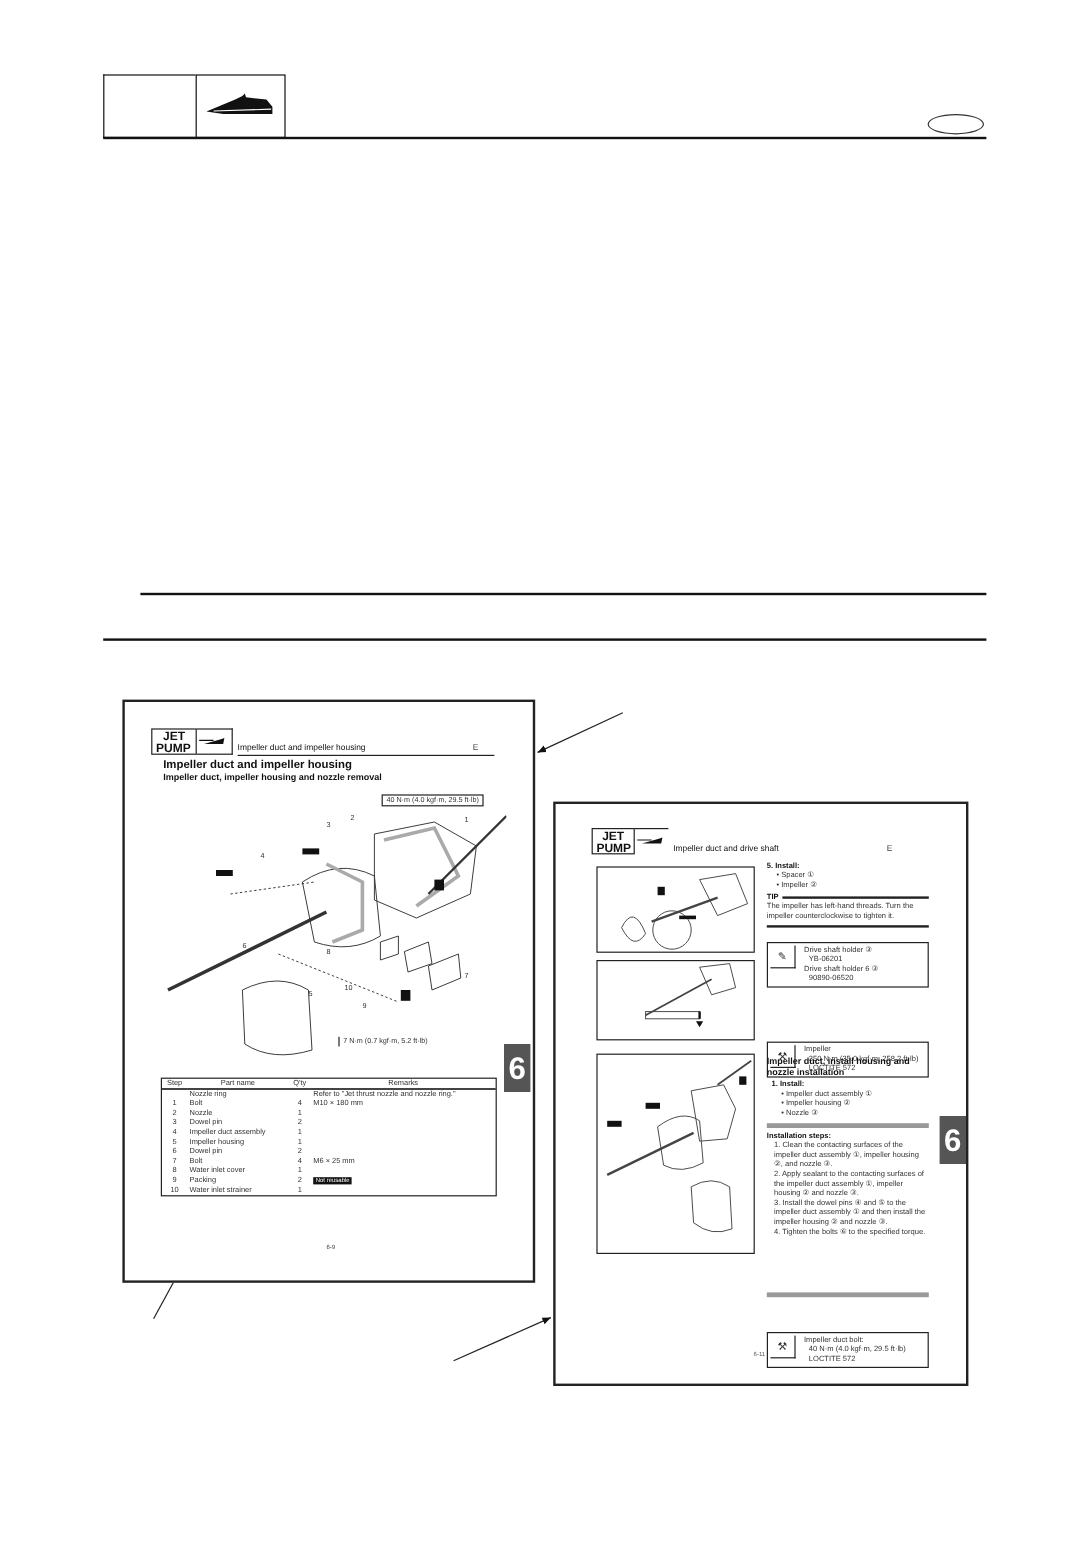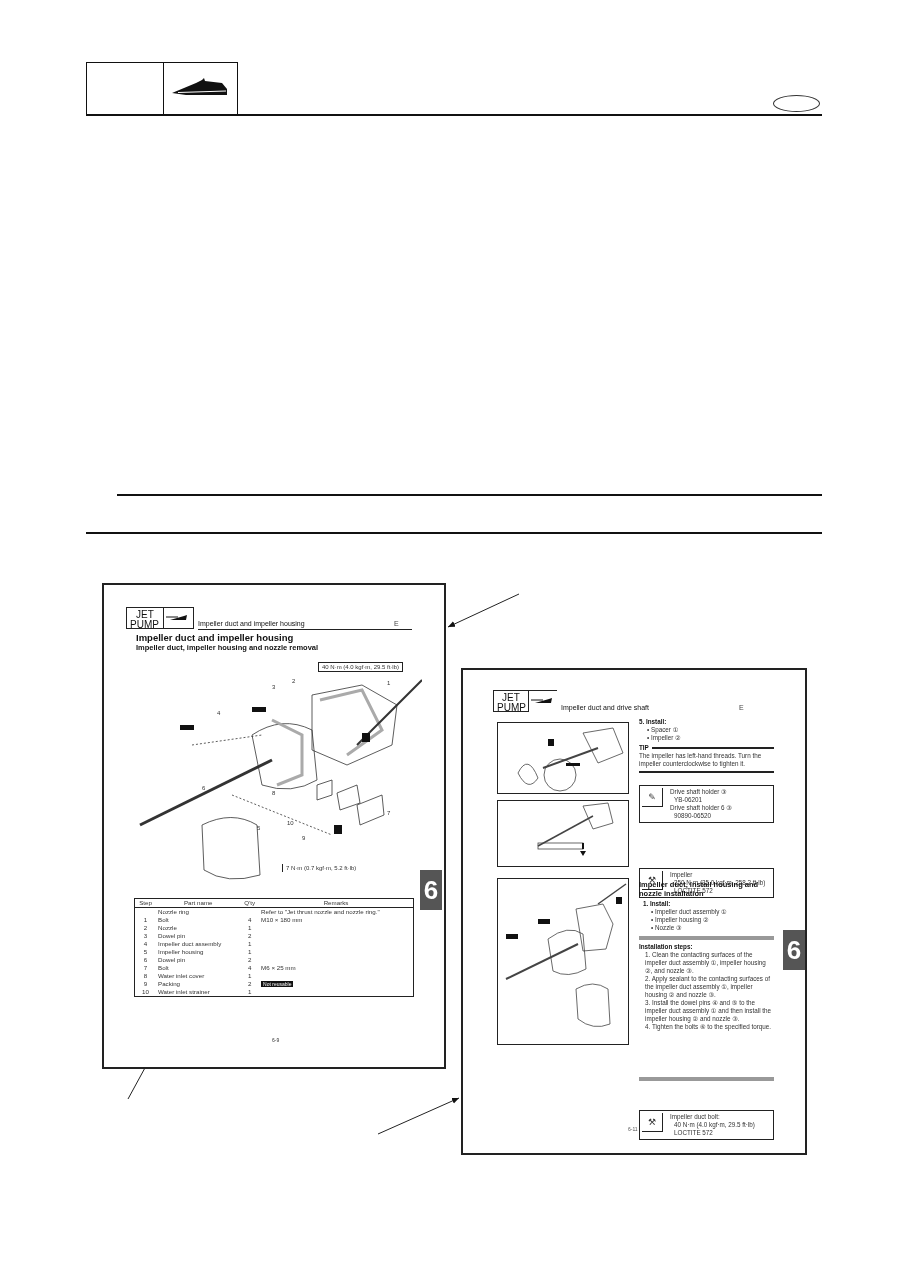--- a/index.html
+++ b/index.html
@@ -13,21 +13,21 @@
   .hdr-oval { left:773px; top:95px; width:47px; height:17px; border:1px solid #333; border-radius:50%; box-sizing:border-box; }
 
   .rule1 { left:117px; top:494px; width:705px; height:2px; background:#111; }
   .rule2 { left:86px; top:532px; width:736px; height:2px; background:#111; }
 
   
   .page { background:#fff; border:2px solid #222; box-sizing:border-box; }
   .page-left { left:102px; top:583px; width:344px; height:486px; }
   .page-right { left:461px; top:668px; width:346px; height:487px; }
 
-  .mini-jet { border:1px solid #222; font-weight:normal; font-size:10px; line-height:10px; padding:2px 3px; box-sizing:border-box; }
+  .mini-jet { border:1px solid #222; font-weight:bold; font-size:10px; line-height:10px; padding:2px 3px; box-sizing:border-box; }
   .mini-title { font-size:7px; }
   .mini-code { font-size:7px; color:#444; }
   .mini-rule { height:1px; background:#222; }
   .h1 { font-size:9.5px; font-weight:bold; line-height:11px; }
   .h2 { font-size:7.5px; font-weight:bold; line-height:9px; }
   .spec-box { border:1px solid #222; font-size:6px; padding:1px 3px; color:#333; white-space:nowrap; }
 
   table.parts { border-collapse:collapse; font-size:6.2px; color:#333; width:100%; }
   table.parts th, table.parts td { padding:0 2px; line-height:8px; text-align:left; white-space:nowrap; }
   table.parts th { border-bottom:1px solid #222; font-weight:normal; text-align:center; }

